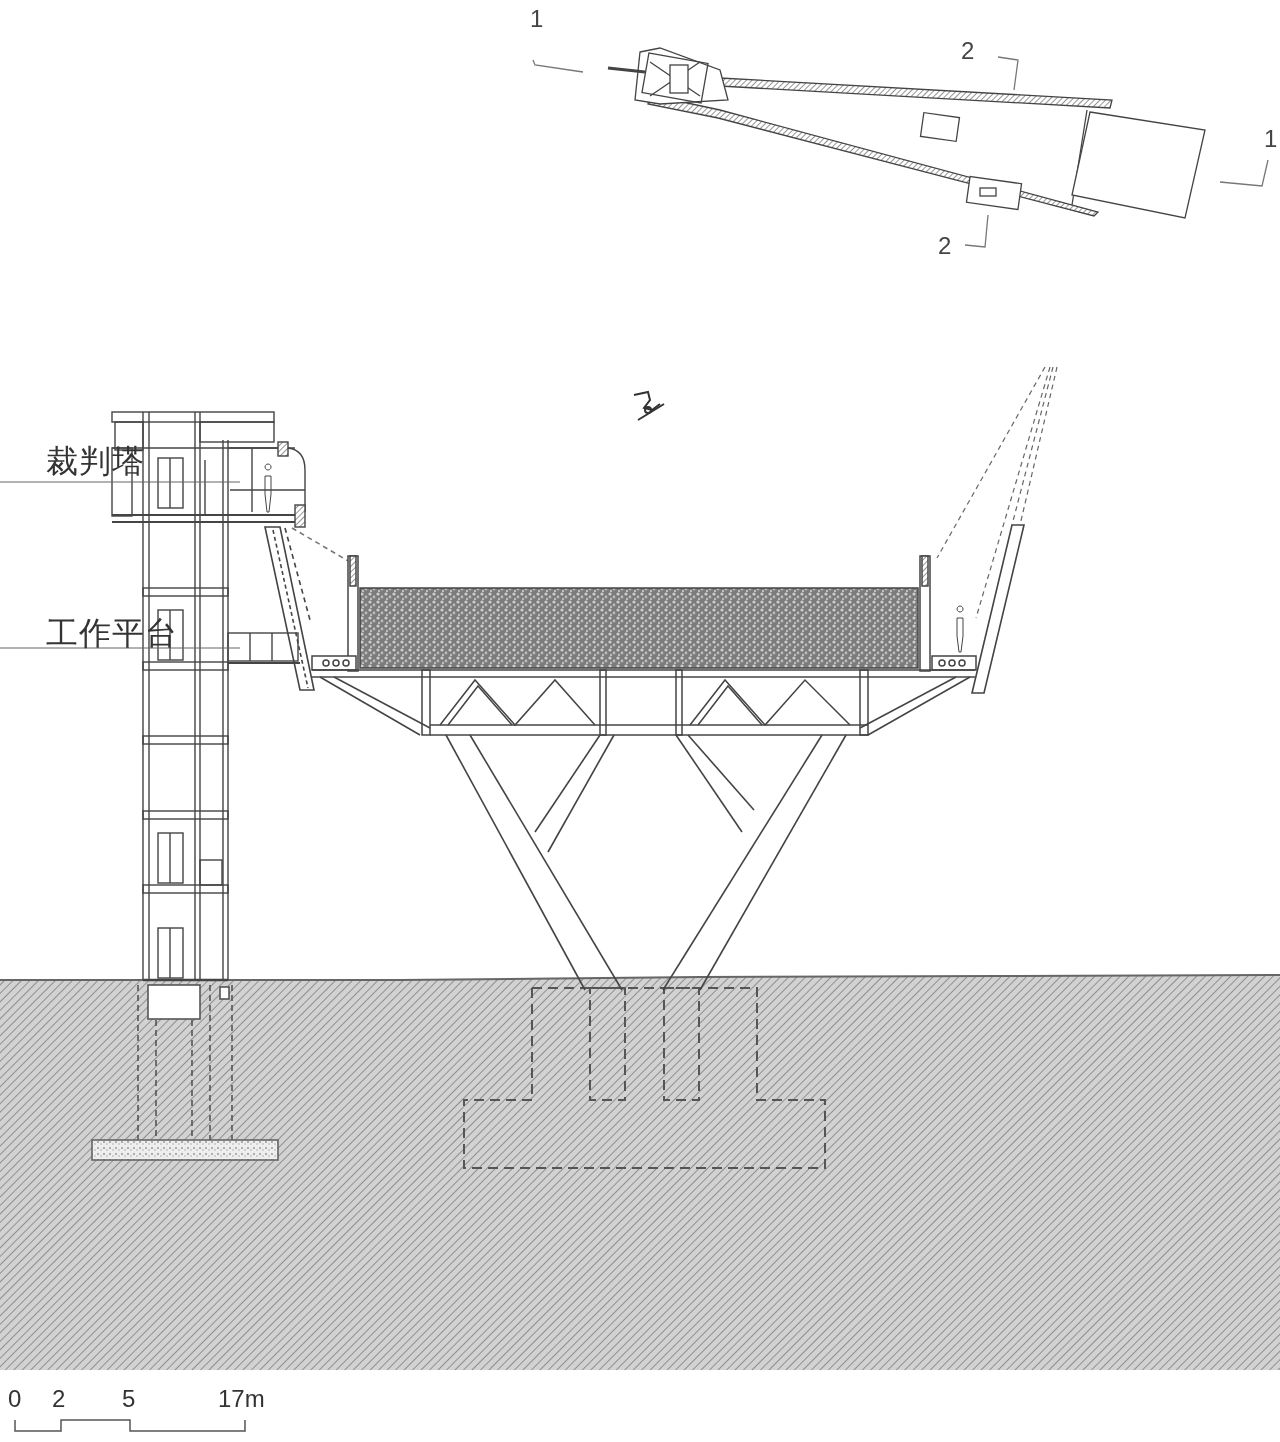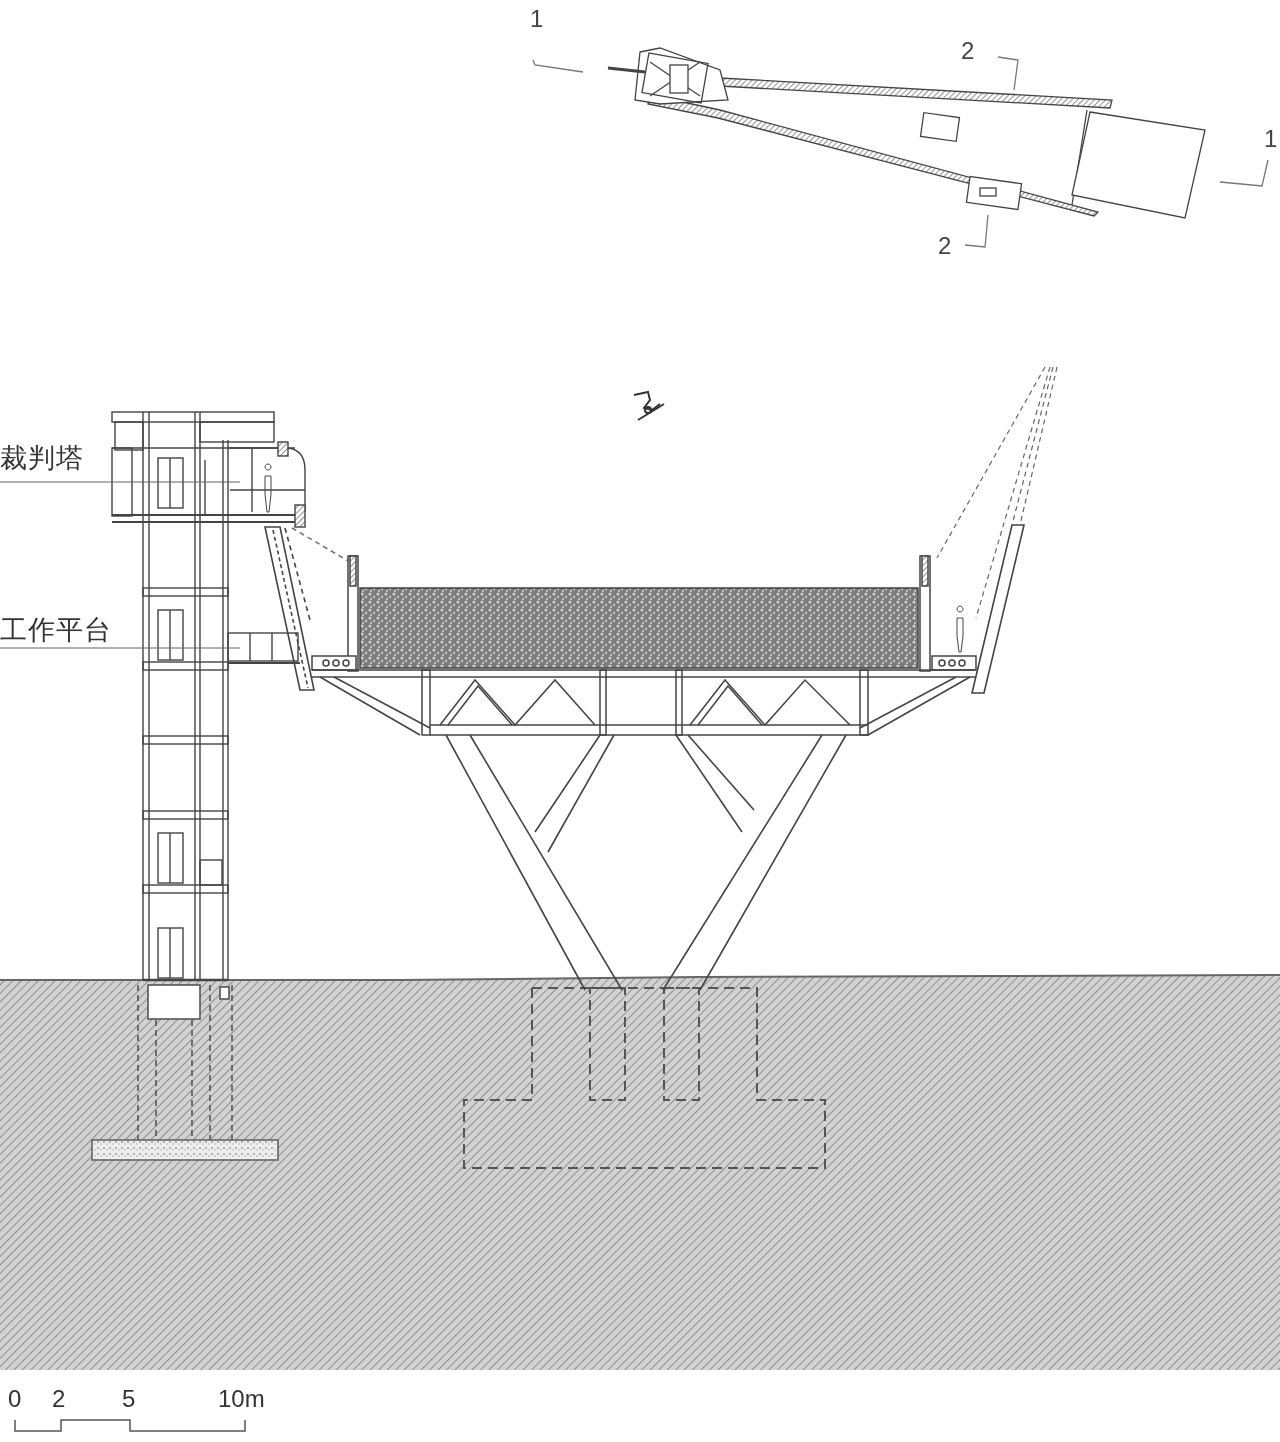--- a/index.html
+++ b/index.html
@@ -1,18 +1,18 @@
 <!DOCTYPE html>
 <html><head>
 <meta charset="utf-8">
 <style>
   html,body{margin:0;padding:0;background:#ffffff;}
   body{width:1280px;height:1442px;position:relative;overflow:hidden;font-family:"DejaVu Sans","Liberation Sans",sans-serif;}
   svg{position:absolute;left:0;top:0;}
-  .lbl{position:absolute;font-size:27px;color:#333;letter-spacing:1px;font-family:Liberation Sans, sans-serif;}
+  .lbl{position:absolute;font-size:32px;color:#333;letter-spacing:1px;font-family:Liberation Sans, sans-serif;margin-left:46px;}
   .num{position:absolute;font-size:24px;color:#444;font-family:"Liberation Sans",sans-serif;}
   .scale-num{position:absolute;font-size:24px;color:#333;font-family:"Liberation Sans",sans-serif;}
 </style>
 </head>
 <body>
 
 <svg width="1280" height="1442" viewBox="0 0 1280 1442">
   <defs>
     <pattern id="hatch" patternUnits="userSpaceOnUse" width="6" height="6" patternTransform="rotate(45)">
       <rect width="6" height="6" fill="#d2d2d2"></rect>
@@ -228,13 +228,13 @@
 <div class="num" style="left:961px;top:37px;">2</div>
 <div class="num" style="left:1264px;top:125px;">1</div>
 <div class="num" style="left:938px;top:232px;">2</div>
 
 <div class="lbl" style="left:0px;top:440px;">裁判塔</div>
 <div class="lbl" style="left:0px;top:612px;text-align:right;">工作平台</div>
 
 <div class="scale-num" style="left:8px;top:1385px;">0</div>
 <div class="scale-num" style="left:52px;top:1385px;">2</div>
 <div class="scale-num" style="left:122px;top:1385px;">5</div>
-<div class="scale-num" style="left:218px;top:1385px;">10m</div>
+<div class="scale-num" style="left:218px;top:1385px;">17m</div>
 
 </body></html>

